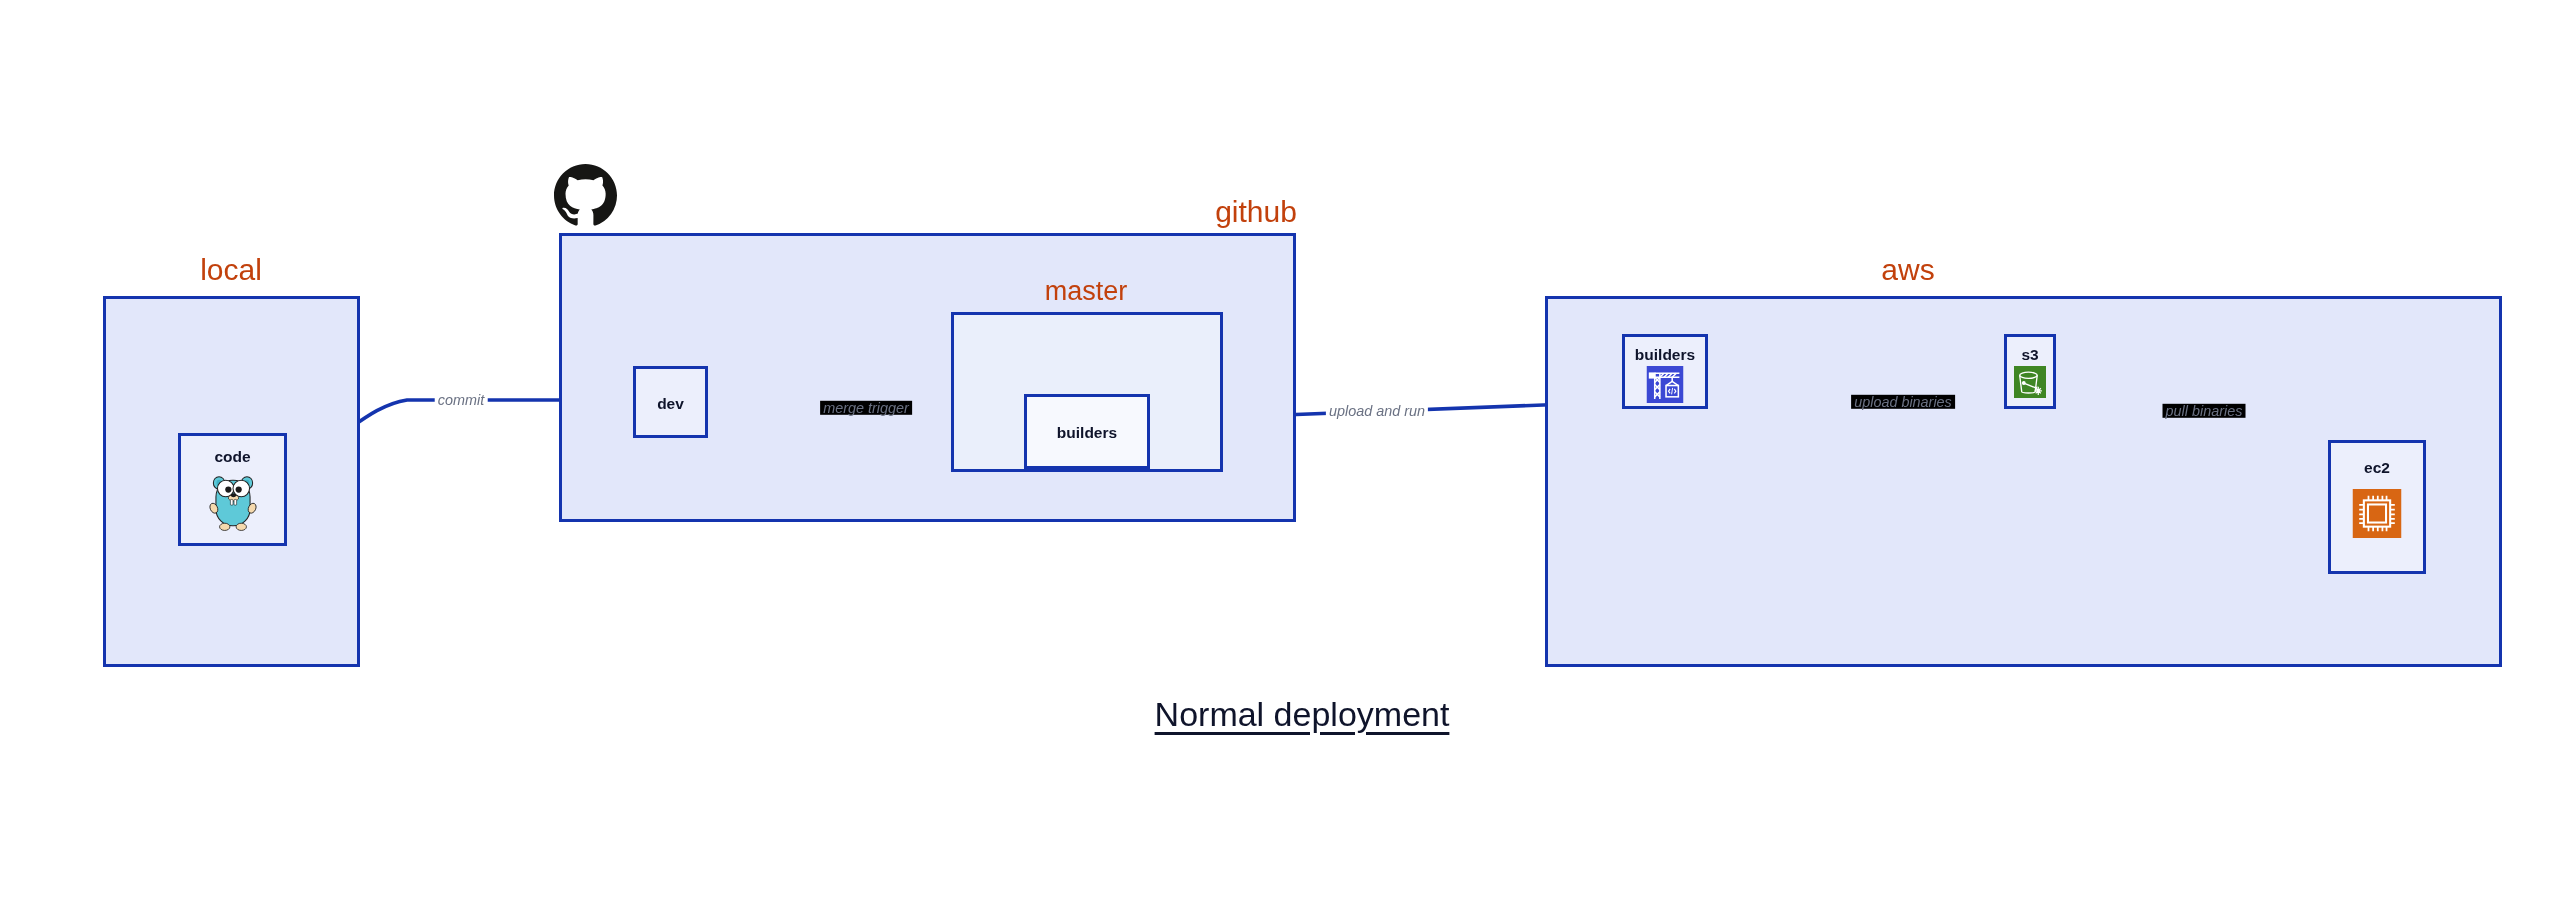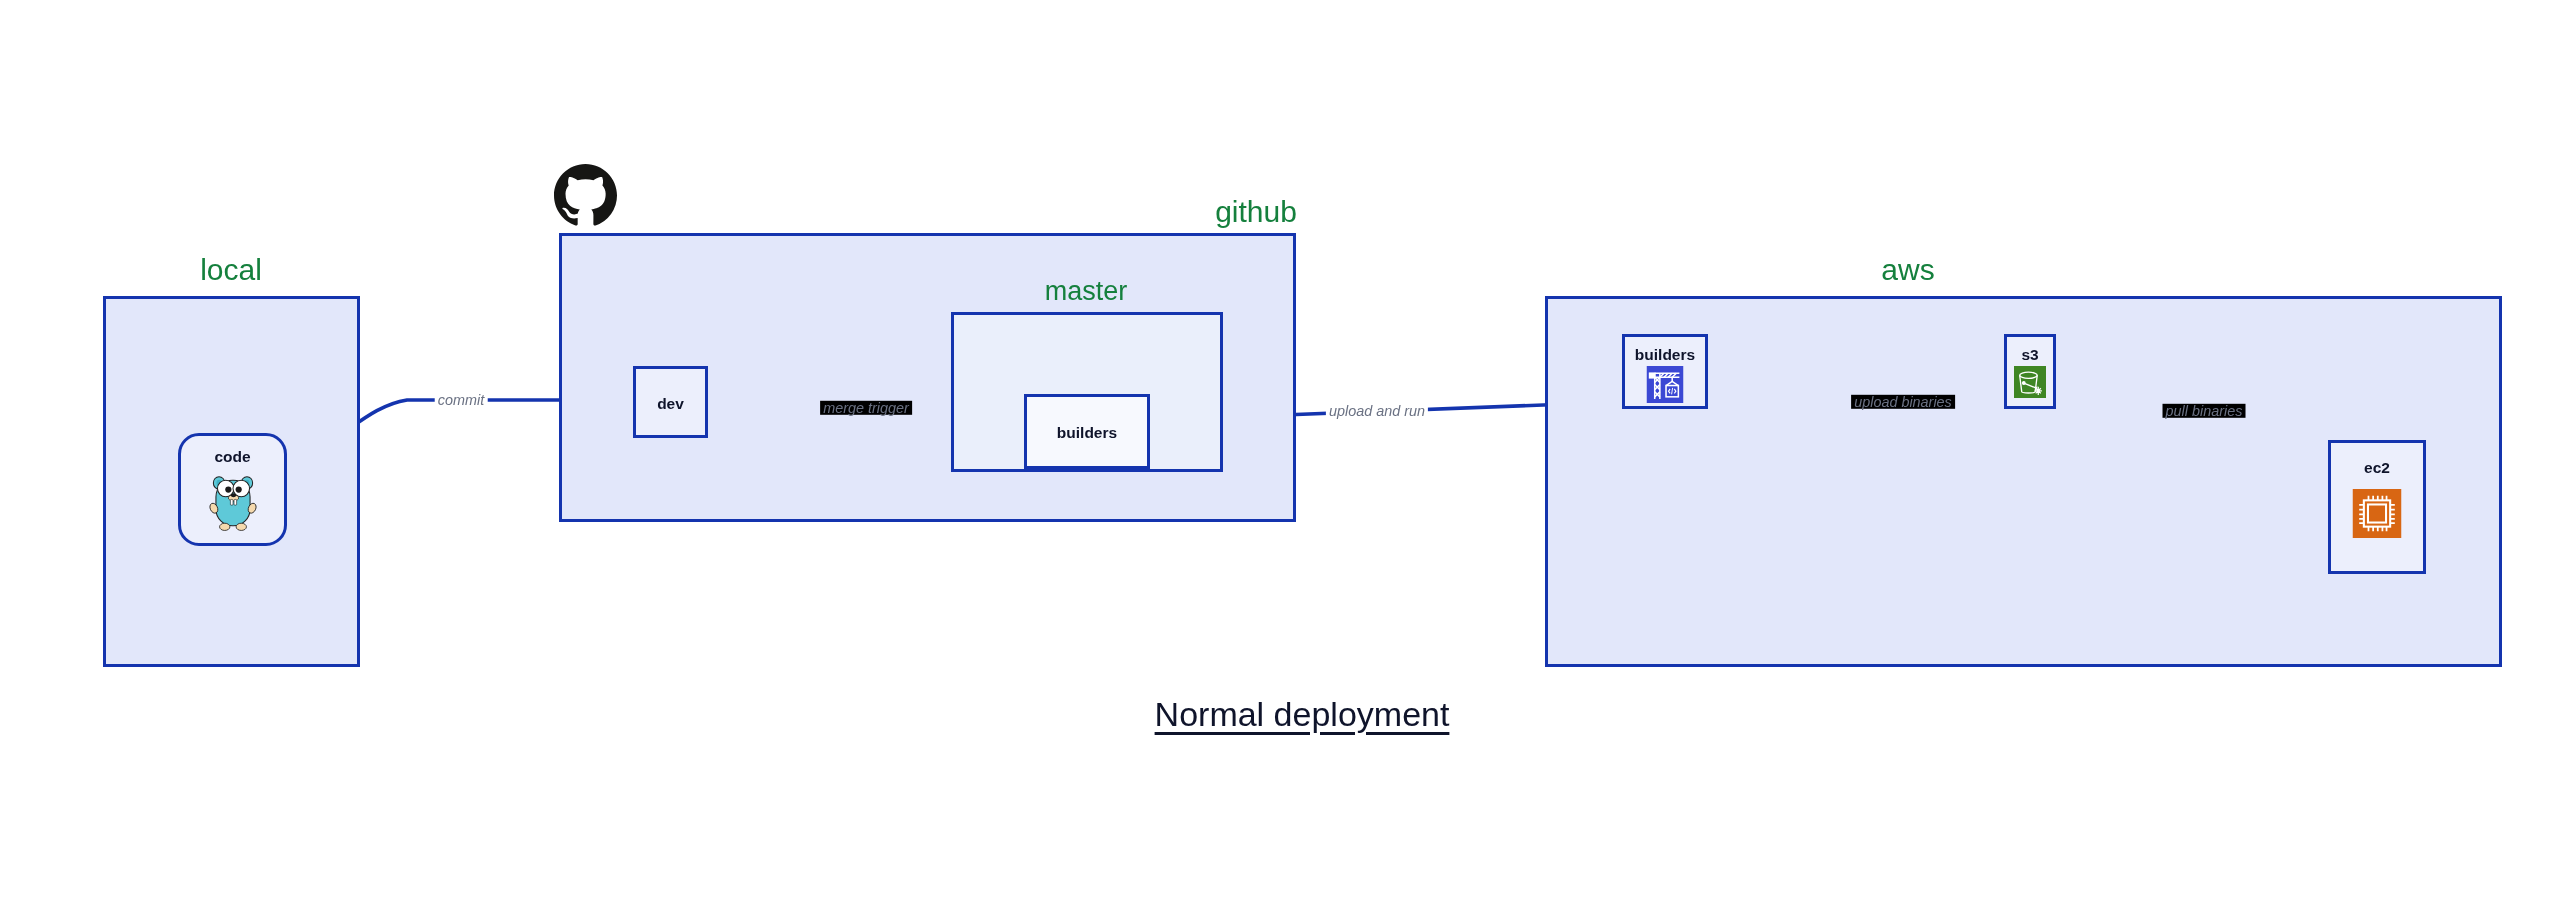--- a/index.html
+++ b/index.html
@@ -22,21 +22,21 @@
   }
   
   .group-box {
     position: absolute;
     background: #e2e7fa;
     border: 3.6px solid #1434ae;
     box-sizing: border-box;
   }
   .group-label {
     position: absolute;
-    color: #15803d;
+    color: #c2410c;
     font-size: 30px;
     line-height: 1;
     white-space: nowrap;
     text-align: center;
     transform: translateX(-50%);
   }
   
   .sub-box {
     position: absolute;
     background: #eaeffb;
@@ -123,21 +123,21 @@
 
     <g>
       <path d="M 4077,778 C 4240,778 4310,880 4400,940 L 4505,990" fill="none" stroke="#1434ae" stroke-width="7" marker-end="url(#arrow)"></path>
     </g>
   </svg>
 
   <div class="group-label" style="left:231px; top:255px;">local</div>
 
   <div class="group-box" style="left:103px; top:296px; width:257px; height:371px;"></div>
 
-  <div class="node-box" style="left:178px; top:433px; width:109px; height:113px;border-radius:21px;">
+  <div class="node-box" style="left:178px; top:433px; width:109px; height:113px;">
     <div class="node-label" style="top:13px;">code</div>
     <div class="node-icon" style="top:35px; width:52px; height:61px;">
       <svg viewBox="0 0 100 118" width="52" height="61">
 
         <ellipse cx="23" cy="23" rx="11" ry="12" fill="#5ec9d8" stroke="#222" stroke-width="2"></ellipse>
         <ellipse cx="77" cy="23" rx="11" ry="12" fill="#5ec9d8" stroke="#222" stroke-width="2"></ellipse>
         <ellipse cx="23" cy="23" rx="5" ry="6" fill="#3fb3c6"></ellipse>
         <ellipse cx="77" cy="23" rx="5" ry="6" fill="#3fb3c6"></ellipse>
 
         <rect x="17" y="18" width="66" height="88" rx="32" fill="#5ec9d8" stroke="#222" stroke-width="2"></rect>

